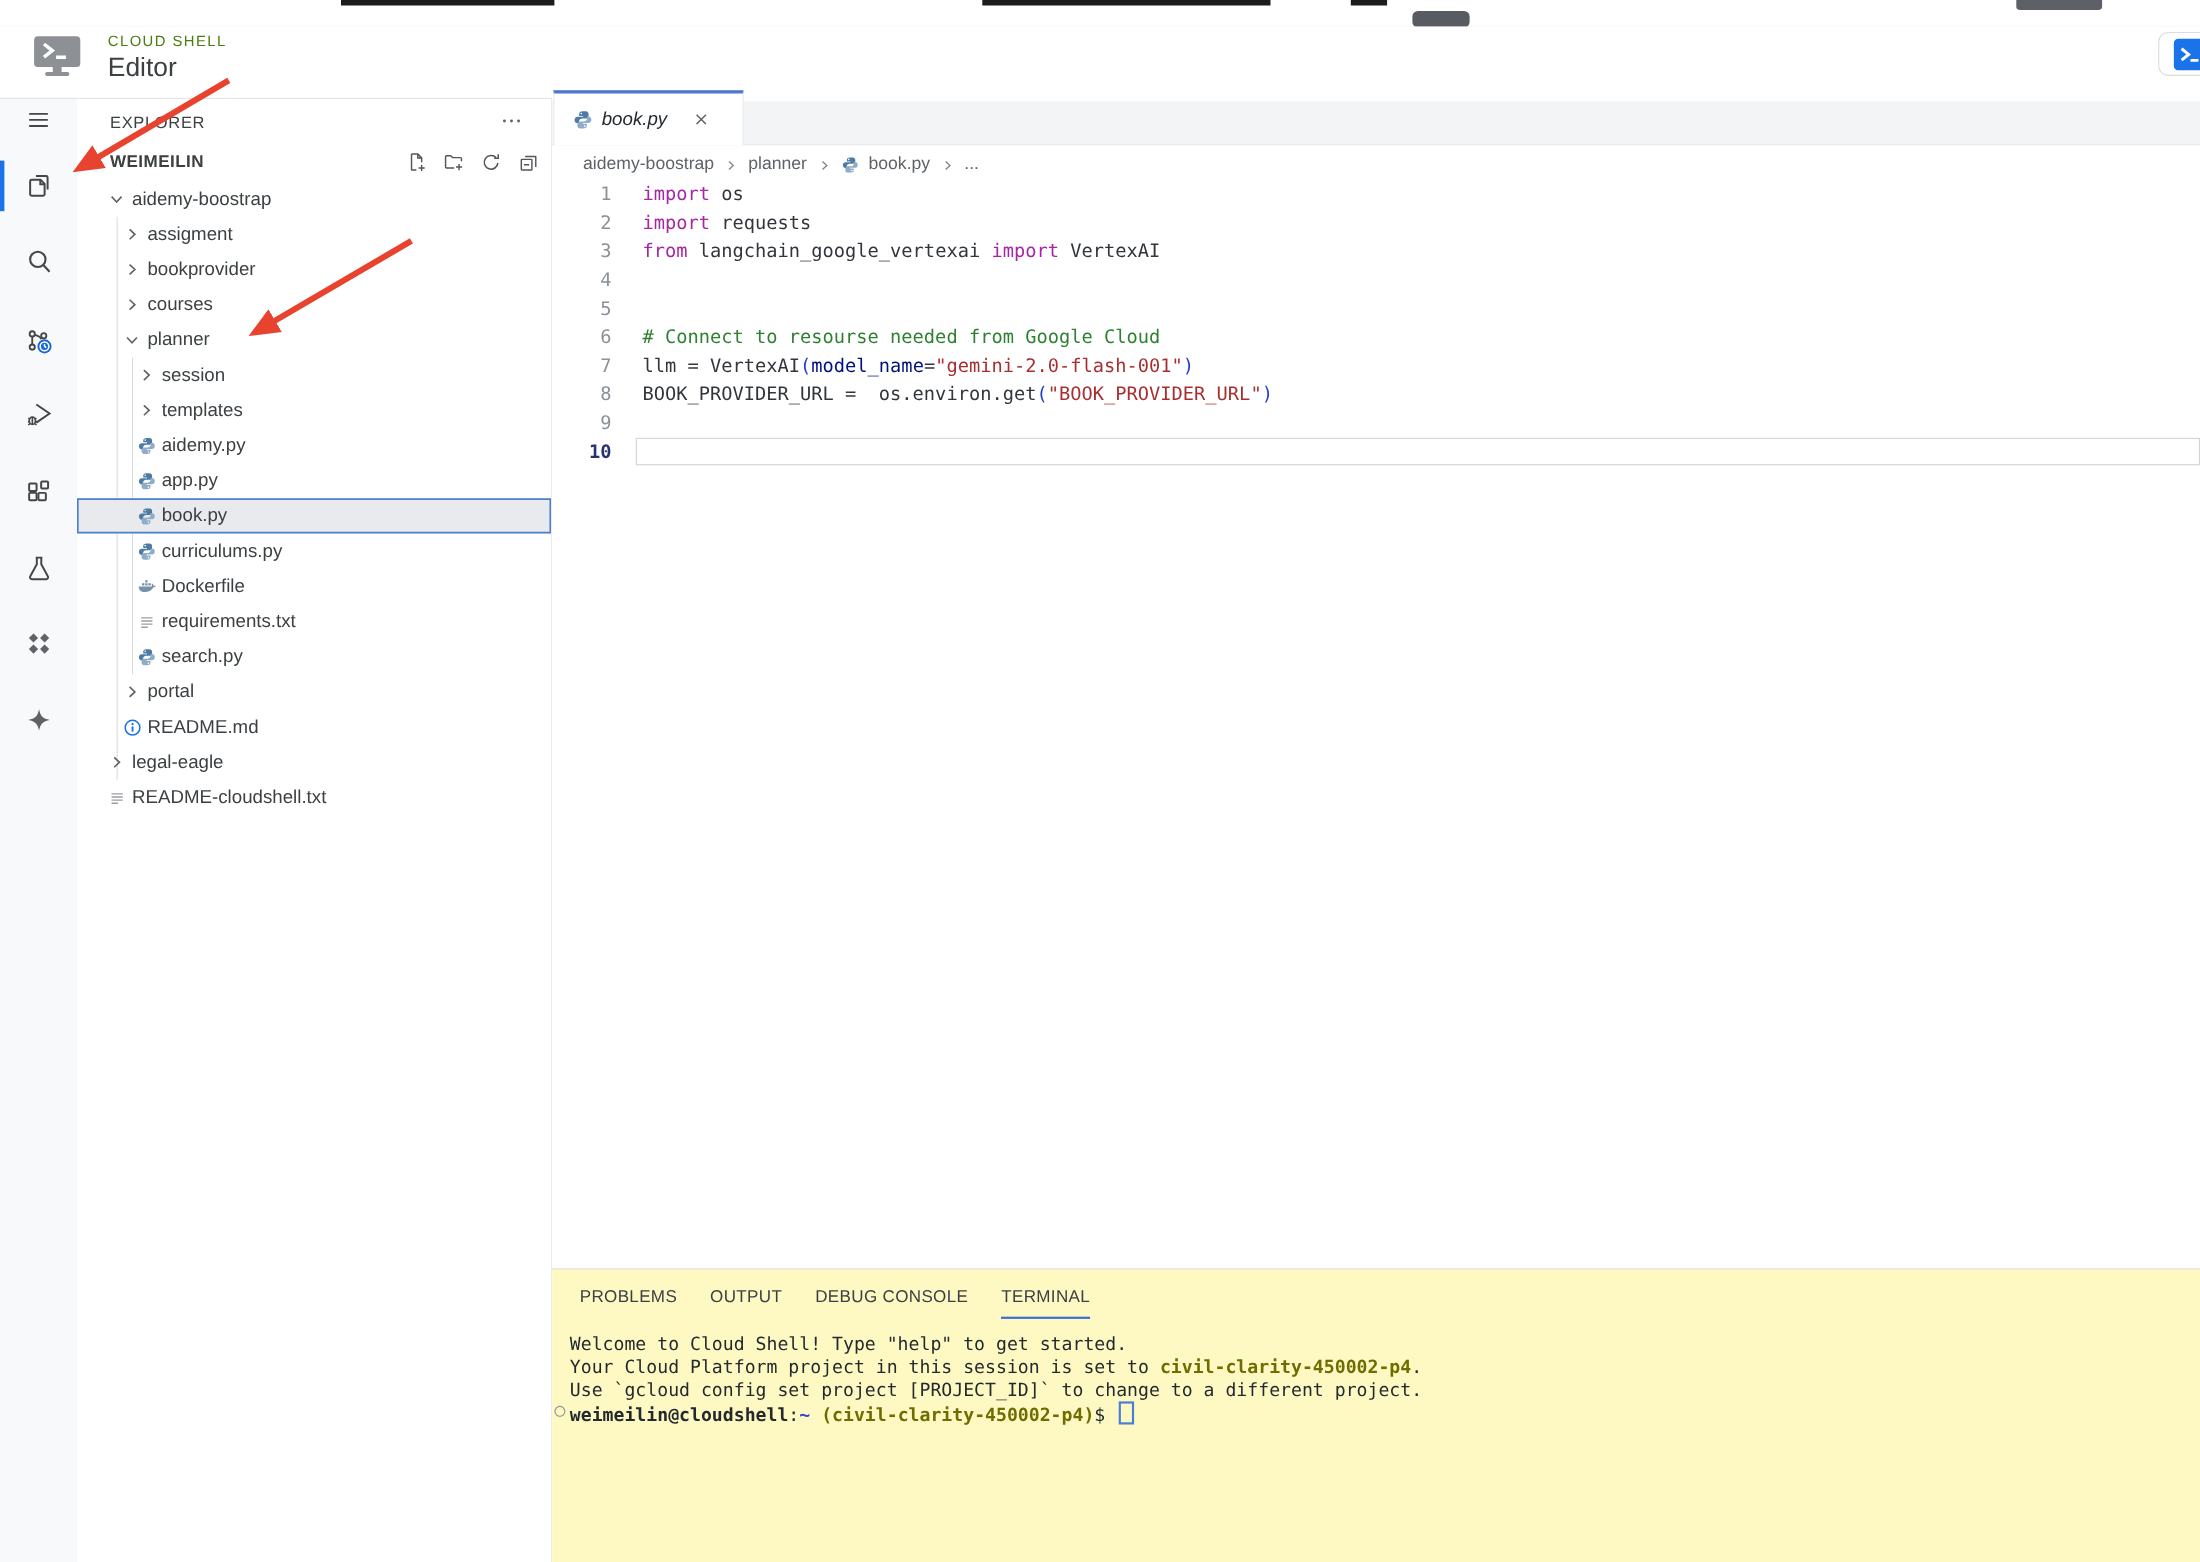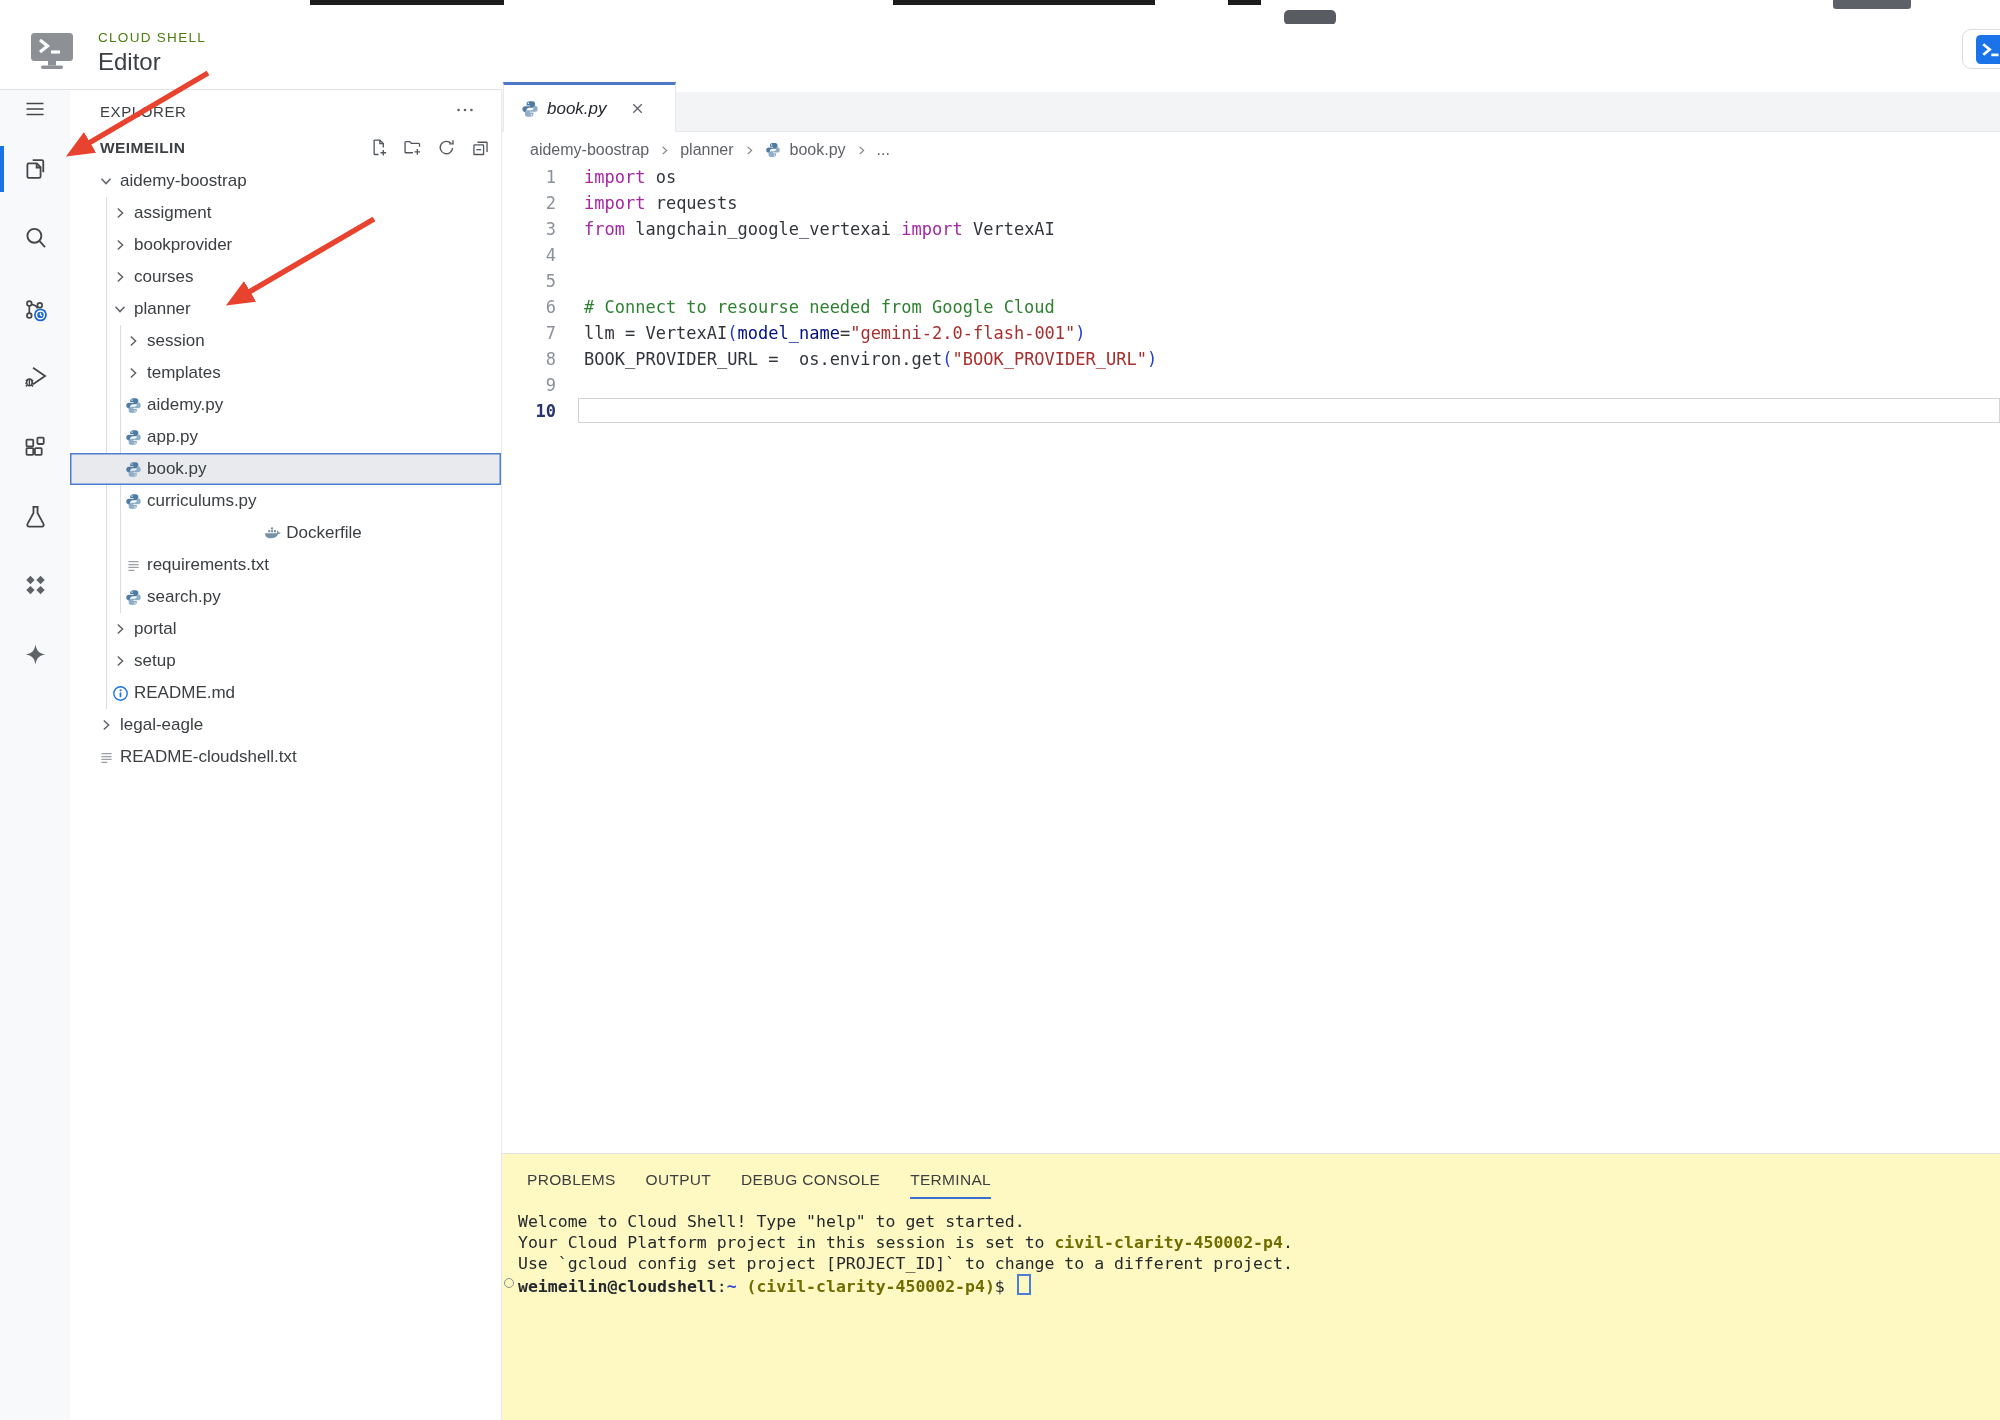--- a/index.html
+++ b/index.html
@@ -333,21 +333,21 @@
         </div>
         <div class="tree-row" style="padding-left: 53px;">
           <span class="tw fw" style="display:inline-flex">
             <svg viewBox="0 0 16 16">
               <path fill="#4e7ba3" d="M7.9 1.1c-2.2 0-3 1-3 2.2v1.5h3.2v.7H3.7c-1.4 0-2.5 1-2.5 2.6 0 1.7 1.1 2.7 2.5 2.7h1.1V9.2c0-1.4 1.2-2.4 2.6-2.4h3c1.2 0 2.1-.9 2.1-2.1V3.3c0-1.2-.9-2.2-2.2-2.2H7.9zM6.6 2.2c.4 0 .7.3.7.7s-.3.7-.7.7-.7-.3-.7-.7.3-.7.7-.7z"></path>
               <path fill="#8fadc8" d="M8.1 14.9c2.2 0 3-1 3-2.2v-1.5H7.9v-.7h4.4c1.4 0 2.5-1 2.5-2.6 0-1.7-1.1-2.7-2.5-2.7h-1.1v1.6c0 1.4-1.2 2.4-2.6 2.4h-3c-1.2 0-2.1.9-2.1 2.1v1.4c0 1.2.9 2.2 2.2 2.2h2.4zM9.4 13.8c-.4 0-.7-.3-.7-.7s.3-.7.7-.7.7.3.7.7-.3.7-.7.7z"></path>
             </svg>
           </span>
           <span class="tlabel">curriculums.py</span>
         </div>
-        <div class="tree-row" style="padding-left: 53px; justify-content: center;">
+        <div class="tree-row" style="padding-left: 53px;">
           <span class="tw fw" style="display:inline-flex">
             <svg viewBox="0 0 16 16" fill="#7792a7">
               <rect x="3.9" y="4.9" width="2" height="1.9"></rect>
               <rect x="6.6" y="4.9" width="2" height="1.9"></rect>
               <rect x="6.6" y="2.3" width="2" height="1.9"></rect>
               <rect x="9.3" y="4.9" width="2" height="1.9"></rect>
               <path d="M1 7.7c0 2.9 1.9 4.8 5.1 4.8 3.8 0 6.3-1.7 7.4-4.1.9 0 1.9-.3 2.3-1.1-.5-.3-1.4-.4-2-.2-.1-.8-.6-1.5-1.2-1.9l-.5.8c.3.5.3 1.2.1 1.7H1z"></path>
             </svg>
           </span>
           <span class="tlabel">Dockerfile</span>
@@ -369,28 +369,20 @@
           </span>
           <span class="tlabel">search.py</span>
         </div>
         <div class="tree-row" style="padding-left: 40px;">
           <span class="tw" style="display:inline-flex">
             <svg viewBox="0 0 16 16" fill="none" stroke="currentColor" stroke-width="1.5">
               <path d="M5.8 3.5l4.8 4.5-4.8 4.5"></path>
             </svg>
           </span>
           <span class="tlabel">portal</span>
-        </div>
-        <div class="tree-row" style="padding-left: 40px;">
-          <span class="tw" style="display:inline-flex">
-            <svg viewBox="0 0 16 16" fill="none" stroke="currentColor" stroke-width="1.5">
-              <path d="M5.8 3.5l4.8 4.5-4.8 4.5"></path>
-            </svg>
-          </span>
-          <span class="tlabel">setup</span>
         </div>
         <div class="tree-row" style="padding-left: 40px;">
           <span class="tw fw" style="display:inline-flex">
             <svg viewBox="0 0 16 16">
               <circle cx="8" cy="8" r="6.3" fill="none" stroke="#1a73e8" stroke-width="1.3"></circle>
               <circle cx="8" cy="5" r="0.95" fill="#1a73e8"></circle>
               <rect x="7.2" y="6.9" width="1.6" height="4.7" rx="0.8" fill="#1a73e8"></rect>
             </svg>
           </span>
           <span class="tlabel">README.md</span>

